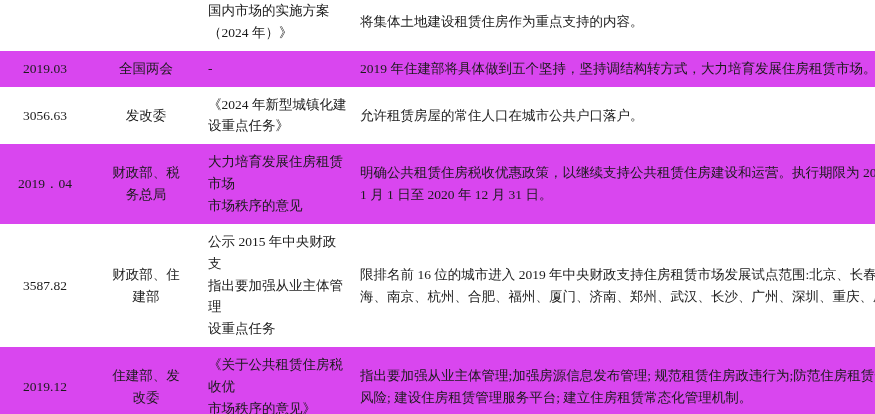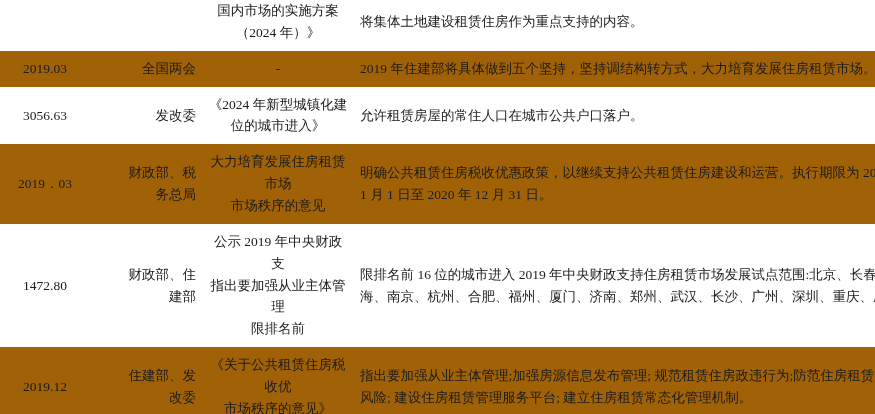--- a/index.html
+++ b/index.html
@@ -25,34 +25,34 @@
     line-height: 1.62;
     color: #1b1b1b;
   }
   .col-date {
     width: 78px;
     text-align: center;
     white-space: nowrap;
   }
   .col-org {
     width: 100px;
-    text-align: right;
+    text-align: center;
   }
   .col-doc {
     width: 140px;
-    text-align: center;
+    text-align: left;
   }
   .col-content {
     width: 557px;
     text-align: left;
     padding-left: 10px;
     padding-right: 12px;
   }
   tr.shaded td {
-    background: #a16207;
+    background: #d946ef;
   }
   tr.plain td {
     background: #ffffff;
   }
   .row-partial td {
     padding-top: 0;
   }
   .cell-line {
     display: block;
   }
@@ -85,53 +85,53 @@
       <td class="col-content">
         <span class="cell-line">2019 年住建部将具体做到五个坚持，坚持调结构转方式，大力培育发展住房租赁市场。</span>
       </td>
     </tr>
 
     <tr class="plain">
       <td class="col-date">3056.63</td>
       <td class="col-org">发改委</td>
       <td class="col-doc">
         <span class="cell-line">《2024 年新型城镇化建</span>
-        <span class="cell-line">位的城市进入》</span>
+        <span class="cell-line">设重点任务》</span>
       </td>
       <td class="col-content">
         <span class="cell-line">允许租赁房屋的常住人口在城市公共户口落户。</span>
       </td>
     </tr>
 
     <tr class="shaded">
-      <td class="col-date">2019．03</td>
+      <td class="col-date">2019．04</td>
       <td class="col-org">
         <span class="cell-line">财政部、税</span>
         <span class="cell-line">务总局</span>
       </td>
       <td class="col-doc">
         <span class="cell-line">大力培育发展住房租赁市场</span>
         <span class="cell-line">市场秩序的意见</span>
       </td>
       <td class="col-content">
         <span class="cell-line">明确公共租赁住房税收优惠政策，以继续支持公共租赁住房建设和运营。执行期限为 2019 年</span>
         <span class="cell-line">1 月 1 日至 2020 年 12 月 31 日。</span>
       </td>
     </tr>
 
     <tr class="plain">
-      <td class="col-date">1472.80</td>
+      <td class="col-date">3587.82</td>
       <td class="col-org">
         <span class="cell-line">财政部、住</span>
         <span class="cell-line">建部</span>
       </td>
       <td class="col-doc">
-        <span class="cell-line">公示 2019 年中央财政支</span>
+        <span class="cell-line">公示 2015 年中央财政支</span>
         <span class="cell-line">指出要加强从业主体管理</span>
-        <span class="cell-line">限排名前</span>
+        <span class="cell-line">设重点任务</span>
       </td>
       <td class="col-content">
         <span class="cell-line">限排名前 16 位的城市进入 2019 年中央财政支持住房租赁市场发展试点范围:北京、长春、上</span>
         <span class="cell-line">海、南京、杭州、合肥、福州、厦门、济南、郑州、武汉、长沙、广州、深圳、重庆、成都。</span>
       </td>
     </tr>
 
     <tr class="shaded">
       <td class="col-date">2019.12</td>
       <td class="col-org">

